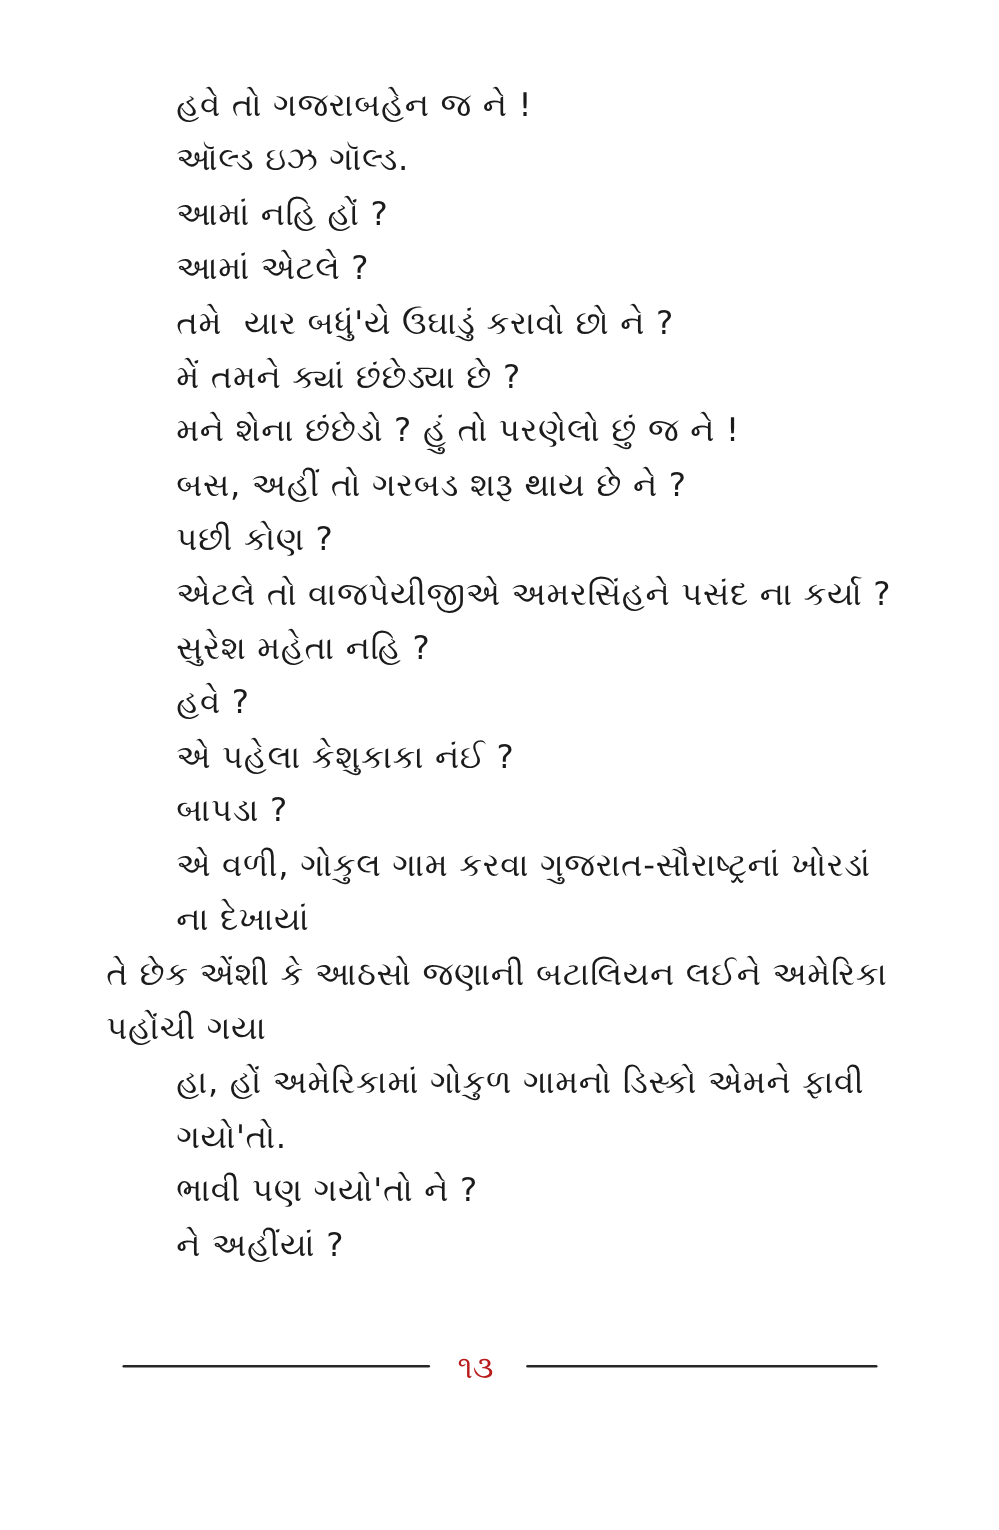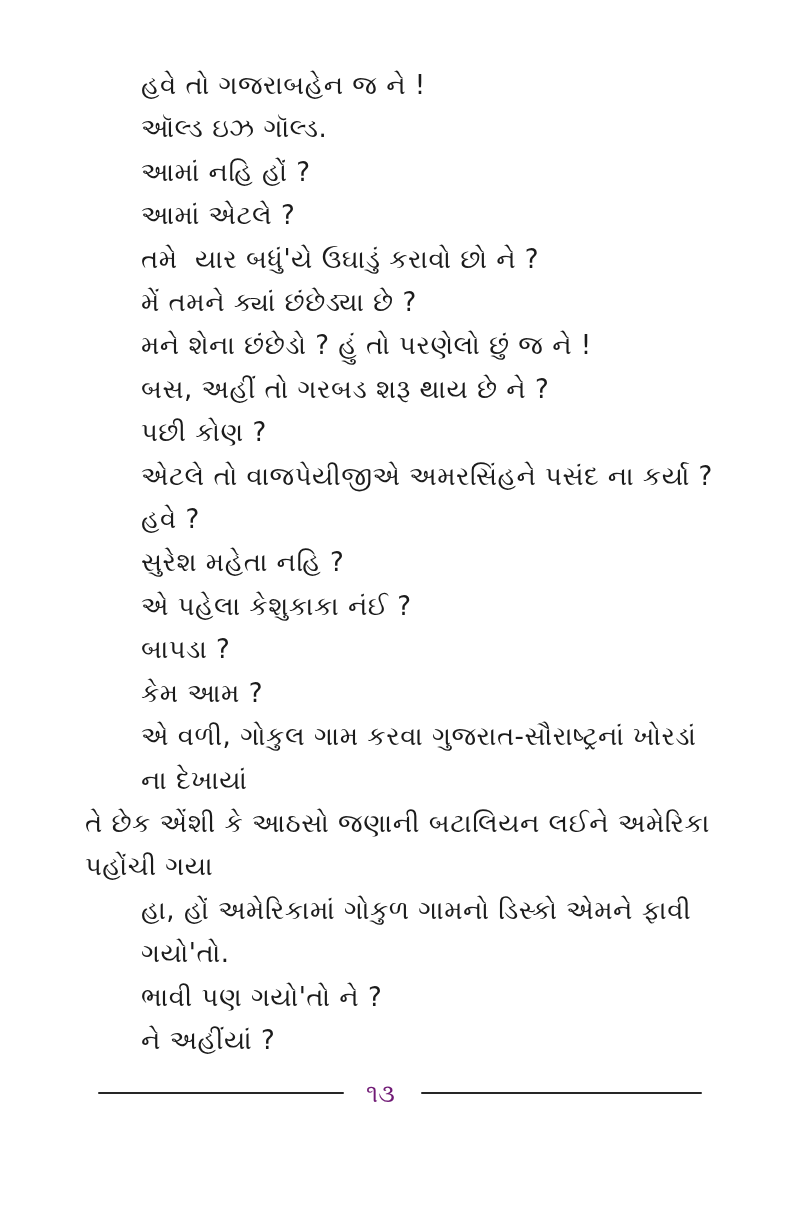--- a/index.html
+++ b/index.html
@@ -43,45 +43,44 @@
   .rule {
     height: 2px;
     background: #262626;
     border-radius: 1px;
   }
   .rule-left  { width: 246px; }
   .rule-right { flex: 1; }
   .page-num {
     font-size: 25px;
     padding: 0 26px 0 22px;
-    color: #701a75;
+    color: #b91c1c;
     line-height: 1;
   }
 </style>
 </head>
 <body>
 
 <div class="page">
 
   <div class="content">
     <div class="line indent">હવે તો ગજરાબહેન જ ને !</div>
     <div class="line indent">ઑલ્ડ ઇઝ ગૉલ્ડ.</div>
     <div class="line indent">આમાં નહિ હોં ?</div>
     <div class="line indent">આમાં એટલે ?</div>
     <div class="line indent">તમે  યાર બધું'યે ઉઘાડું કરાવો છો ને ?</div>
     <div class="line indent">મેં તમને ક્યાં છંછેડ્યા છે ?</div>
     <div class="line indent">મને શેના છંછેડો ? હું તો પરણેલો છું જ ને !</div>
     <div class="line indent">બસ, અહીં તો ગરબડ શરૂ થાય છે ને ?</div>
     <div class="line indent">પછી કોણ ?</div>
     <div class="line indent">એટલે તો વાજપેયીજીએ અમરસિંહને પસંદ ના કર્યા ?</div>
+    <div class="line indent">સુરેશ મહેતા નહિ ?</div>
     <div class="line indent">હવે ?</div>
-    <div class="line indent">સુરેશ મહેતા નહિ ?</div>
     <div class="line indent">એ પહેલા કેશુકાકા નંઈ ?</div>
     <div class="line indent">બાપડા ?</div>
-    <div class="line indent">કેમ આમ ?</div>
     <div class="line indent">એ વળી, ગોકુલ ગામ કરવા ગુજરાત-સૌરાષ્ટ્રનાં ખોરડાં ના દેખાયાં</div>
     <div class="line">તે છેક એંશી કે આઠસો જણાની બટાલિયન લઈને અમેરિકા પહોંચી ગયા</div>
     <div class="line indent">હા, હોં અમેરિકામાં ગોકુળ ગામનો ડિસ્કો એમને ફાવી ગયો'તો.</div>
     <div class="line indent">ભાવી પણ ગયો'તો ને ?</div>
     <div class="line indent">ને અહીંયાં ?</div>
   </div>
 
   <div class="footer">
     <span class="rule rule-left"></span>
     <span class="page-num">૧૩</span>

